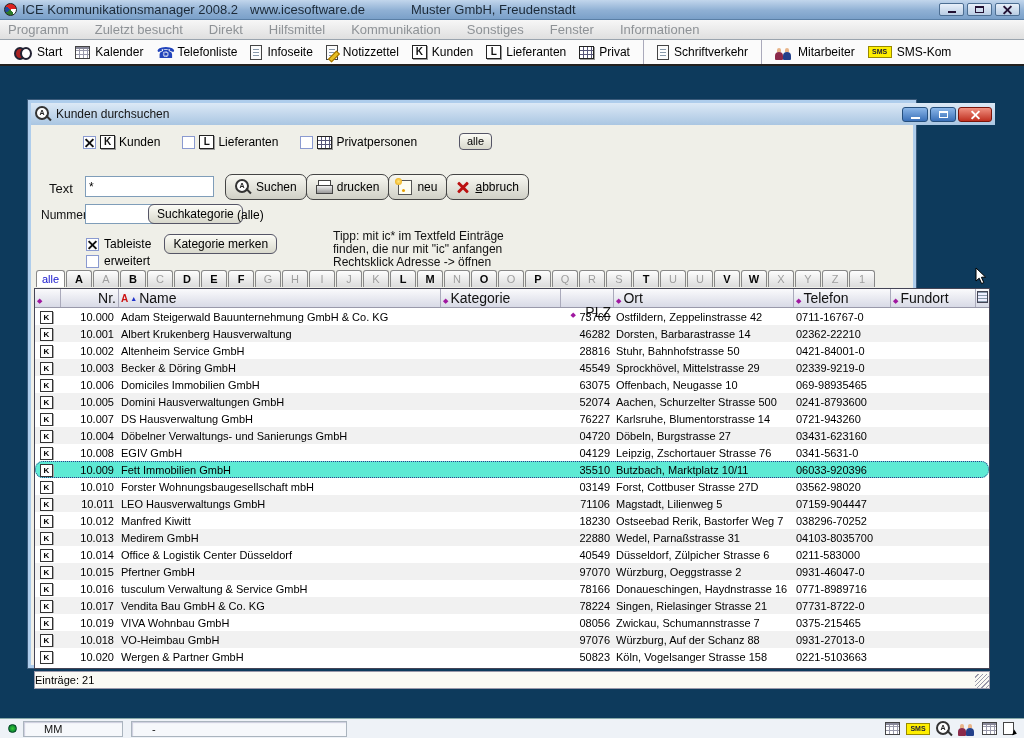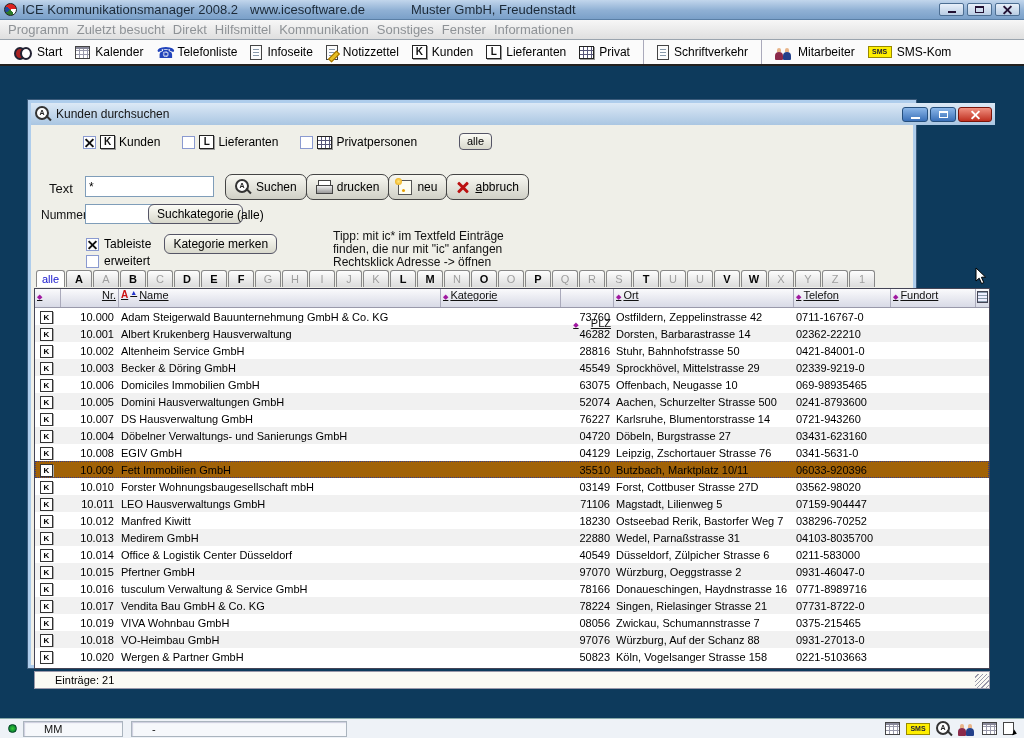--- a/index.html
+++ b/index.html
@@ -20,21 +20,21 @@
     border-radius:2px; display:flex; }
   .g-min { width:8px; height:2px; background:#213; margin:auto auto 2px auto; }
   .g-max { width:9px; height:7px; border:1px solid #213; border-top-width:2px; margin:auto; }
   .g-x { position:relative; width:9px; height:9px; margin:auto; }
   .g-x::before,.g-x::after { content:""; position:absolute; left:-1px; top:4px; width:11px; height:2px; background:#213; }
   .g-x::before { transform:rotate(45deg);} .g-x::after { transform:rotate(-45deg);}
 
   
   .menubar { position:absolute; left:0; top:20px; width:1024px; height:20px;
     background:linear-gradient(#f7f7f7,#dfdfdf); border-bottom:1px solid #9aa4ae;
-    display:flex; align-items:center; gap:8px; padding-left:8px; font-size:13px; color:#8e9296; }
+    display:flex; align-items:center; gap:26px; padding-left:8px; font-size:13px; color:#8e9296; }
 
   
   .toolbar { position:absolute; left:0; top:40px; width:1024px; height:26px; background:#fbfbfb;
     border-bottom:2px solid #23201e; display:flex; align-items:center; gap:13px; padding-left:14px;
     font-size:12px; color:#000; }
   .tb-item { display:flex; align-items:center; gap:5px; height:24px; }
   .tb-item.with-sep { border-left:1px solid #aab; padding-left:13px; }
 
   
   .ticon,.sicon { display:inline-block; position:relative; flex:none; }
@@ -132,21 +132,21 @@
   .tabs-row { position:absolute; left:5px; top:145px; display:flex; gap:1px; align-items:flex-end; }
   .atab { width:26px; height:17px; border:1px solid #888; border-bottom:none; border-radius:3px 3px 0 0;
     background:linear-gradient(#fdfdfd,#dcdcdc); font-size:11px; text-align:center; line-height:16px; color:#444; }
   .atab.dim { color:#9e9e9e; }
   .atab.bold { color:#080808; font-weight:bold; }
   .atab.selected { background:#fff; color:#1414cc; width:29px; }
 
   
   .dtable { position:absolute; left:3px; top:163px; width:956px; height:381px; border:1px solid #445; background:#fff; overflow:hidden; }
   .thead { display:flex; height:19px; background:linear-gradient(#fafafc,#d8dae6); border-bottom:1px solid #99a; }
-  .hcell { border-right:1px solid #aab; font-size:11px; color:#111; display:flex; align-items:flex-start; gap:2px; padding:0 2px; flex:none;text-decoration:underline; }
+  .hcell { border-right:1px solid #aab; font-size:14px; color:#111; display:flex; align-items:center; gap:2px; padding:0 2px; flex:none; }
   .diamond::before { content:"◆"; color:#a018a0; font-size:7px; }
   .sort-a { color:#cc1111; font-weight:bold; font-size:10px; }
   .sort-a::before { content:"A"; }
   .sort-arrow { color:#2233cc; font-size:7px; }
   .sort-arrow::before { content:"▲"; }
   .c-icon { width:26px; justify-content:flex-start; }
   .c-nr { width:58px; justify-content:flex-end; }
   .c-name { width:322px; }
   .c-kat { width:120px; }
   .c-plz { width:53px; justify-content:flex-end; }
@@ -159,24 +159,24 @@
 
   .tbody { font-size:11px; }
   .trow { display:flex; height:17px; align-items:center; }
   .trow:nth-child(even) { background:#f1f1f1; }
   .trow .cell { flex:none; overflow:hidden; white-space:nowrap; padding:0 2px; color:#000; }
   .trow .c-nr { text-align:right; padding-right:5px; }
   .trow .c-plz { text-align:right; padding-right:4px; }
   .row-kbox { width:13px; height:13px; border:1px solid #333; box-shadow:1px 1px 0 #aaa; background:#fff;
     font-size:8px; font-weight:bold; line-height:11px; text-align:center; display:inline-block; margin-left:3px; }
   .row-kbox::before { content:"K"; }
-  .trow.selected { background:#a16207; outline:1px dotted #333a8a; outline-offset:-1px; }
+  .trow.selected { background:#5eead4; outline:1px dotted #333a8a; outline-offset:-1px;border-radius:8px; }
 
   .dlg-status { position:absolute; left:3px; top:546px; width:956px; height:18px; background:#fafaf4;
-    border:1px solid #99a; font-size:11px; line-height:16px; padding-left:20px; color:#000; }
+    border:1px solid #99a; font-size:11px; line-height:16px; padding-left:0; color:#000; }
   .grip { position:absolute; right:0; bottom:0; width:14px; height:14px;
     background:repeating-linear-gradient(135deg, transparent 0 2px, #99a 2px 3px); }
 
   
   .app-statusbar { position:absolute; left:0; top:718px; width:1024px; height:20px; background:#eef2f7;
     border-top:1px solid #8aa; display:flex; align-items:center; font-size:11px; color:#111; }
   .green-dot { width:9px; height:9px; border-radius:50%; background:radial-gradient(#3c3,#063); border:1px solid #042; margin:0 6px 0 8px; }
   .sb-cell { height:16px; border:1px solid #aab4be; background:#f6f8fb; box-shadow:inset 1px 1px 1px #ccd; padding:1px 20px; }
   .sb-cell.c1 { width:100px; }
   .sb-cell.c2 { width:216px; margin-left:8px; }

